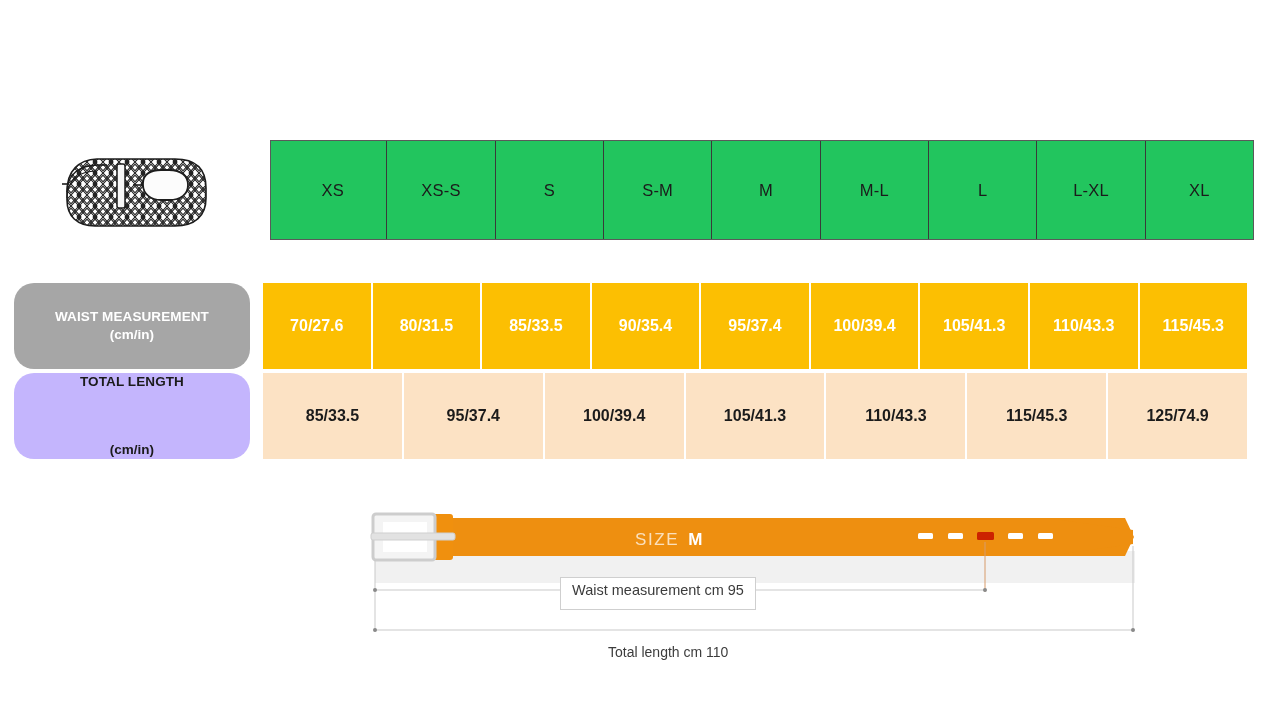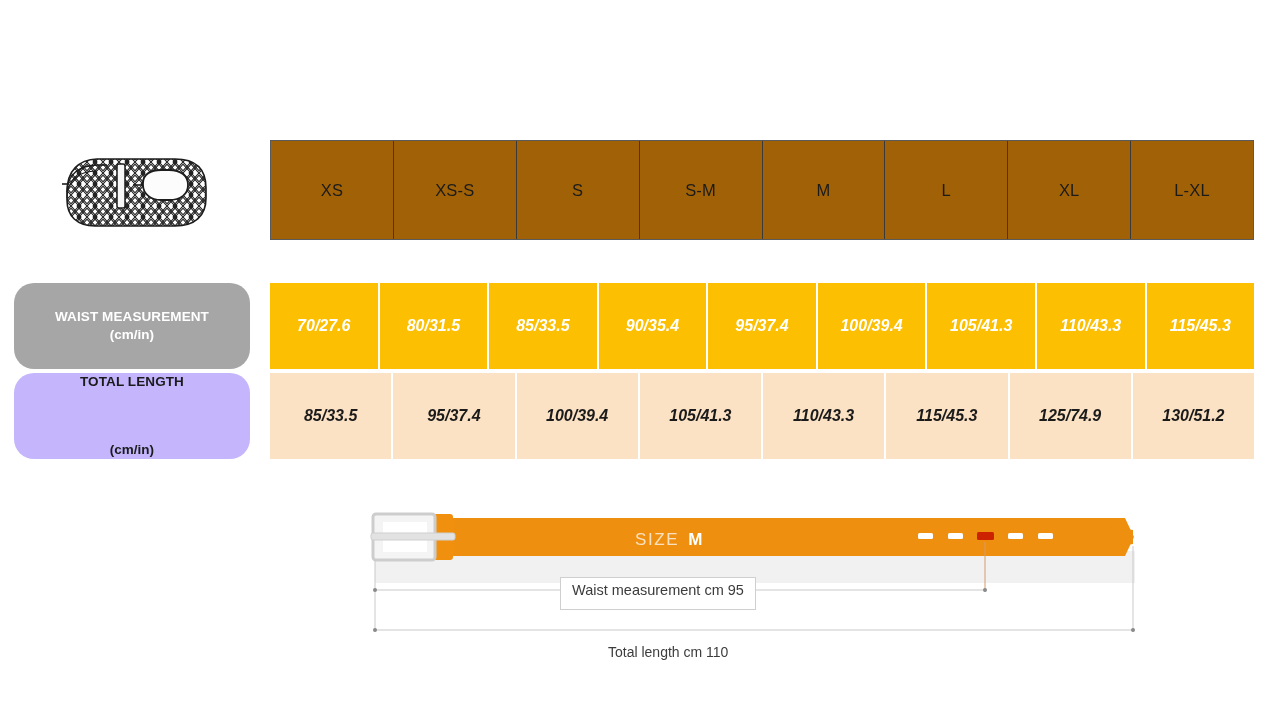--- a/index.html
+++ b/index.html
@@ -16,21 +16,22 @@
     position: absolute; left: 55px; top: 140px;
     width: 160px; height: 100px;
   }
 
   
   .size-header-table {
     position: absolute; left: 270px; top: 140px;
     width: 984px; height: 100px;
     display: flex;
     border: 1px solid #5a5a5a;
-    background: #a16207;
+    background: #22c55e;
+    padding-left: 8px;
   }
   .size-header-cell {
     flex: 1 1 0;
     border-right: 1px solid #3a3a3a;
     display: flex; align-items: center; justify-content: center;
     font-size: 16.5px; color: #1b1b1b; letter-spacing: .2px;
   }
   .size-header-cell:last-child { border-right: none; }
 
   
@@ -49,24 +50,23 @@
     align-items: center; justify-content: center;
     text-align: center; line-height: 1.35; border-radius: 20px;
   }
   .meas-label .l1 { font-weight: bold; font-size: 13.5px; letter-spacing: .1px; }
   .meas-label .l2 { font-weight: bold; font-size: 13.5px; }
 
   .waist .meas-label  { background: #a6a6a6; color: #ffffff; }
   .length .meas-label { background: #c4b5fd; color: #1b1b1b; justify-content: space-between; }
 
   .meas-cells {
-    margin-left: 20px;
+    margin-left: 13px;
     width: 984px; height: 86px;
     display: flex;
-    font-style: italic;
   }
   .meas-cell {
     flex: 1 1 0;
     display: flex; align-items: center; justify-content: center;
     font-weight: bold; font-size: 16px;
     border-right: 2px solid #ffffff;
   }
   .meas-cell:last-child { border-right: none; }
   .waist  .meas-cell { background: #fcbf02; color: #ffffff; }
   .length .meas-cell { background: #fce2c4; color: #1b1b1b; }
@@ -127,23 +127,24 @@
       <path d="M7 44 L14 44" stroke="#1d1d1d" stroke-width="1.6"></path>
     </svg>
   </div>
 
   <div class="size-header-table">
     <div class="size-header-cell">XS</div>
     <div class="size-header-cell">XS-S</div>
     <div class="size-header-cell">S</div>
     <div class="size-header-cell">S-M</div>
     <div class="size-header-cell">M</div>
+    <div class="size-header-cell">M-L</div>
     <div class="size-header-cell">L</div>
+    <div class="size-header-cell">L-XL</div>
     <div class="size-header-cell">XL</div>
-    <div class="size-header-cell">L-XL</div>
   </div>
 
   <div class="meas-row waist">
     <div class="meas-label">
       <span class="l1">WAIST MEASUREMENT</span>
       <span class="l2">(cm/in)</span>
     </div>
     <div class="meas-cells">
       <div class="meas-cell">70/27.6</div>
       <div class="meas-cell">80/31.5</div>
@@ -163,21 +164,20 @@
       <span class="l2">(cm/in)</span>
     </div>
     <div class="meas-cells">
       <div class="meas-cell">85/33.5</div>
       <div class="meas-cell">95/37.4</div>
       <div class="meas-cell">100/39.4</div>
       <div class="meas-cell">105/41.3</div>
       <div class="meas-cell">110/43.3</div>
       <div class="meas-cell">115/45.3</div>
       <div class="meas-cell">125/74.9</div>
-      <div class="meas-cell">130/51.2</div>
     </div>
   </div>
 
   <div class="belt-diagram">
     <svg viewBox="0 0 800 150" width="800" height="150" aria-hidden="true">
 
       <rect x="20" y="51" width="760" height="32" fill="#f1f1f1"></rect>
 
       <path d="M72 18 L770 18 L779 37 L770 56 L72 56 Z" fill="#EE8F10"></path>
 

